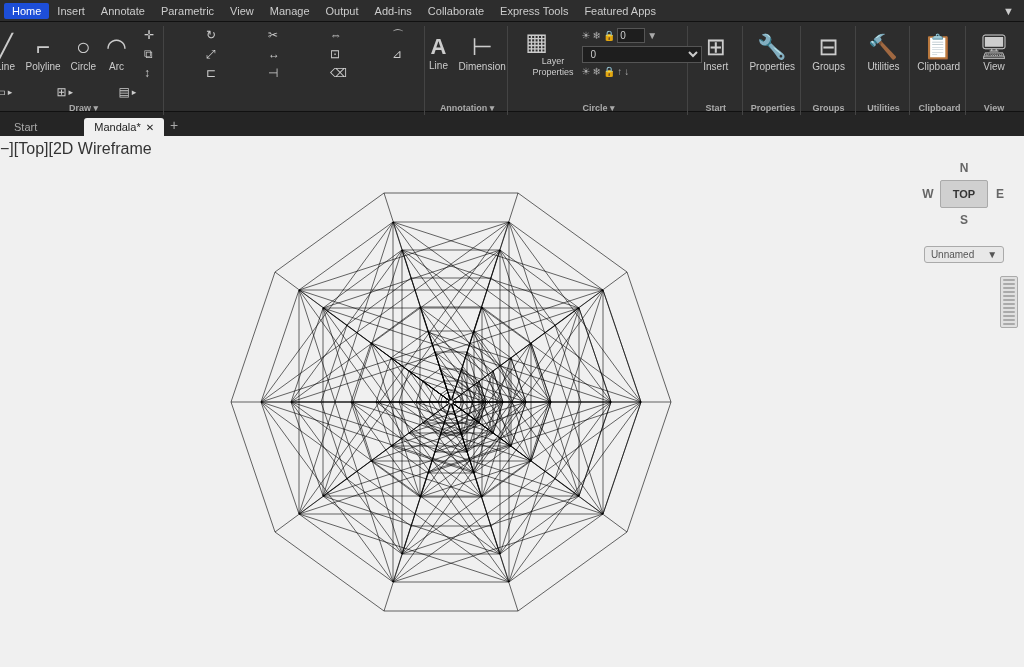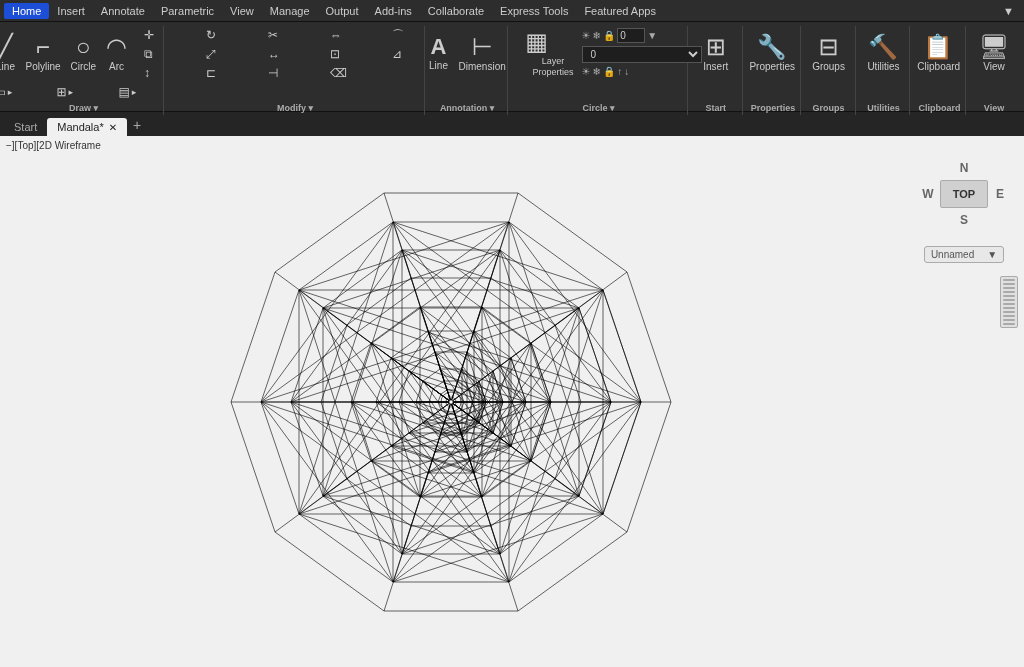--- a/index.html
+++ b/index.html
@@ -139,41 +139,42 @@
       border-top-left-radius: 3px;
       border-top-right-radius: 3px;
       display: flex;
       align-items: center;
       gap: 5px;
       color: #aaa;
     }
     .tab.active {
       background: #f0f0f0;
       color: #222;
+      margin-left: 37px;
     }
     .tab-close { font-size: 10px; cursor: pointer; }
     .tab-add {
       padding: 3px 6px;
       font-size: 14px;
       cursor: pointer;
       color: #aaa;
     }
 
     
     #viewport {
       position: relative;
       background: #f0f0f0;
       flex: 1;
       overflow: hidden;
     }
     #viewport-label {
       position: absolute;
       top: 4px;
-      left: 6px;
-      font-size: 10px;
+      left: 0;
+      font-size: 16px;
       color: #333;
       background: transparent;
       z-index: 10;
     }
 
     
     #canvas-area {
       width: 100%;
       height: 100%;
       position: relative;
@@ -383,21 +384,20 @@
             </div>
             <div class="ribbon-btn ribbon-btn-small">
               <span class="icon">⊣</span>
             </div>
             <div class="ribbon-btn ribbon-btn-small">
               <span class="icon">⌫</span>
             </div>
           </div>
         </div>
       </div>
-      <div class="ribbon-group-label">Modify ▾</div>
     </div>
 
     <div class="ribbon-group">
       <div class="ribbon-group-content">
         <div class="ribbon-row">
           <div class="ribbon-btn ribbon-btn-large">
             <span class="icon" style="font-size:22px;font-weight:bold;">A</span>
             <span class="label">Line</span>
           </div>
           <div class="ribbon-btn ribbon-btn-large">

